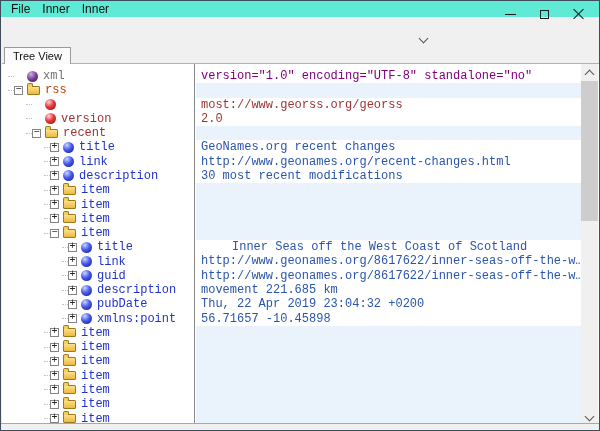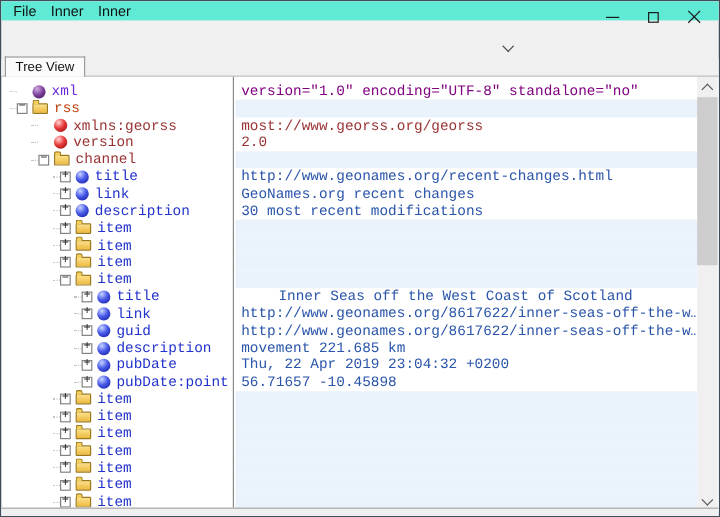--- a/index.html
+++ b/index.html
@@ -100,54 +100,54 @@
 
   <span class="combo-arrow">
     <i class="chev down"></i>
   </span>
 
   <div class="tabstrip"></div>
   <div class="tab">Tree View</div>
 
   <div class="content">
     <div class="tree-pane" id="treePane">
-        <div class="tree-row" style="padding-left: 6px;"><span class="dots"></span><span class="exp-spacer"></span><span class="icon purple-sphere-icon"></span><span style="color: #6d28d9; ">xml</span></div>
+        <div class="tree-row" style="padding-left: 6px;"><span class="dots"></span><span class="exp-spacer"></span><span class="icon purple-sphere-icon"></span><span style="color: #737373; ">xml</span></div>
         <div class="tree-row" style="padding-left: 6px;"><span class="dots"></span><span class="expander">−</span><span class="icon folder-icon"></span><span style="color: #c2410c;">rss</span></div>
-        <div class="tree-row" style="padding-left: 24px;"><span class="dots"></span><span class="exp-spacer"></span><span class="icon red-sphere-icon"></span><span style="color: rgb(153, 51, 51);">xmlns:georss</span></div>
+        <div class="tree-row" style="padding-left: 24px;"><span class="dots"></span><span class="exp-spacer"></span><span class="icon red-sphere-icon"></span></div>
         <div class="tree-row" style="padding-left: 24px;"><span class="dots"></span><span class="exp-spacer"></span><span class="icon red-sphere-icon"></span><span style="color: rgb(153, 51, 51); text-align: right;">version</span></div>
-        <div class="tree-row" style="padding-left: 24px;"><span class="dots"></span><span class="expander">−</span><span class="icon folder-icon"></span><span style="color: rgb(153, 51, 51);">channel</span></div>
+        <div class="tree-row" style="padding-left: 24px;"><span class="dots"></span><span class="expander">−</span><span class="icon folder-icon"></span><span style="color: rgb(153, 51, 51);">recent</span></div>
         <div class="tree-row" style="padding-left: 42px;"><span class="dots"></span><span class="expander">+</span><span class="icon blue-sphere-icon"></span><span style="color: rgb(34, 51, 204);">title</span></div>
         <div class="tree-row" style="padding-left: 42px;"><span class="dots"></span><span class="expander">+</span><span class="icon blue-sphere-icon"></span><span style="color: rgb(34, 51, 204);">link</span></div>
         <div class="tree-row" style="padding-left: 42px;"><span class="dots"></span><span class="expander">+</span><span class="icon blue-sphere-icon"></span><span style="color: rgb(34, 51, 204);">description</span></div>
         <div class="tree-row" style="padding-left: 42px;"><span class="dots"></span><span class="expander">+</span><span class="icon folder-icon"></span><span style="color: rgb(34, 51, 204);">item</span></div>
         <div class="tree-row" style="padding-left: 42px;"><span class="dots"></span><span class="expander">+</span><span class="icon folder-icon"></span><span style="color: rgb(34, 51, 204);">item</span></div>
         <div class="tree-row" style="padding-left: 42px;"><span class="dots"></span><span class="expander">+</span><span class="icon folder-icon"></span><span style="color: rgb(34, 51, 204);">item</span></div>
         <div class="tree-row" style="padding-left: 42px;"><span class="dots"></span><span class="expander">−</span><span class="icon folder-icon"></span><span style="color: rgb(34, 51, 204);">item</span></div>
         <div class="tree-row" style="padding-left: 60px;"><span class="dots"></span><span class="expander">+</span><span class="icon blue-sphere-icon"></span><span style="color: rgb(34, 51, 204);">title</span></div>
         <div class="tree-row" style="padding-left: 60px;"><span class="dots"></span><span class="expander">+</span><span class="icon blue-sphere-icon"></span><span style="color: rgb(34, 51, 204);">link</span></div>
         <div class="tree-row" style="padding-left: 60px;"><span class="dots"></span><span class="expander">+</span><span class="icon blue-sphere-icon"></span><span style="color: rgb(34, 51, 204);">guid</span></div>
         <div class="tree-row" style="padding-left: 60px;"><span class="dots"></span><span class="expander">+</span><span class="icon blue-sphere-icon"></span><span style="color: rgb(34, 51, 204);">description</span></div>
         <div class="tree-row" style="padding-left: 60px;"><span class="dots"></span><span class="expander">+</span><span class="icon blue-sphere-icon"></span><span style="color: rgb(34, 51, 204);">pubDate</span></div>
-        <div class="tree-row" style="padding-left: 60px;"><span class="dots"></span><span class="expander">+</span><span class="icon blue-sphere-icon"></span><span style="color: rgb(34, 51, 204);">pubDate:point</span></div>
+        <div class="tree-row" style="padding-left: 60px;"><span class="dots"></span><span class="expander">+</span><span class="icon blue-sphere-icon"></span><span style="color: rgb(34, 51, 204);">xmlns:point</span></div>
         <div class="tree-row" style="padding-left: 42px;"><span class="dots"></span><span class="expander">+</span><span class="icon folder-icon"></span><span style="color: rgb(34, 51, 204);">item</span></div>
         <div class="tree-row" style="padding-left: 42px;"><span class="dots"></span><span class="expander">+</span><span class="icon folder-icon"></span><span style="color: rgb(34, 51, 204);">item</span></div>
         <div class="tree-row" style="padding-left: 42px;"><span class="dots"></span><span class="expander">+</span><span class="icon folder-icon"></span><span style="color: rgb(34, 51, 204);">item</span></div>
         <div class="tree-row" style="padding-left: 42px;"><span class="dots"></span><span class="expander">+</span><span class="icon folder-icon"></span><span style="color: rgb(34, 51, 204);">item</span></div>
         <div class="tree-row" style="padding-left: 42px;"><span class="dots"></span><span class="expander">+</span><span class="icon folder-icon"></span><span style="color: rgb(34, 51, 204);">item</span></div>
         <div class="tree-row" style="padding-left: 42px;"><span class="dots"></span><span class="expander">+</span><span class="icon folder-icon"></span><span style="color: rgb(34, 51, 204);">item</span></div>
         <div class="tree-row" style="padding-left: 42px;"><span class="dots"></span><span class="expander">+</span><span class="icon folder-icon"></span><span style="color: rgb(34, 51, 204);">item</span></div>
       </div>
     <div class="value-pane" id="valuePane">
         <div class="value-row" style="color: rgb(128, 0, 128);">version="1.0" encoding="UTF-8" standalone="no"</div>
         <div class="value-row" style="background: rgb(234, 243, 251);"></div>
         <div class="value-row" style="color: rgb(153, 51, 51);">most://www.georss.org/georss</div>
         <div class="value-row" style="color: rgb(153, 51, 51);">2.0</div>
         <div class="value-row" style="background: rgb(234, 243, 251);"></div>
+        <div class="value-row" style="color: rgb(42, 85, 170);">GeoNames.org recent changes</div>
         <div class="value-row" style="color: rgb(42, 85, 170);">http://www.geonames.org/recent-changes.html</div>
-        <div class="value-row" style="color: rgb(42, 85, 170);">GeoNames.org recent changes</div>
         <div class="value-row" style="color: rgb(42, 85, 170);">30 most recent modifications</div>
         <div class="value-row" style="background: rgb(234, 243, 251);"></div>
         <div class="value-row" style="background: rgb(234, 243, 251);"></div>
         <div class="value-row" style="background: rgb(234, 243, 251);"></div>
         <div class="value-row" style="background: rgb(234, 243, 251);"></div>
         <div class="value-row" style="color: rgb(42, 85, 170); padding-left: 36px;">Inner Seas off the West Coast of Scotland</div>
         <div class="value-row" style="color: rgb(42, 85, 170);">http://www.geonames.org/8617622/inner-seas-off-the-w…</div>
         <div class="value-row" style="color: rgb(42, 85, 170);">http://www.geonames.org/8617622/inner-seas-off-the-w…</div>
         <div class="value-row" style="color: rgb(42, 85, 170);">movement 221.685 km</div>
         <div class="value-row" style="color: rgb(42, 85, 170);">Thu, 22 Apr 2019 23:04:32 +0200</div>

